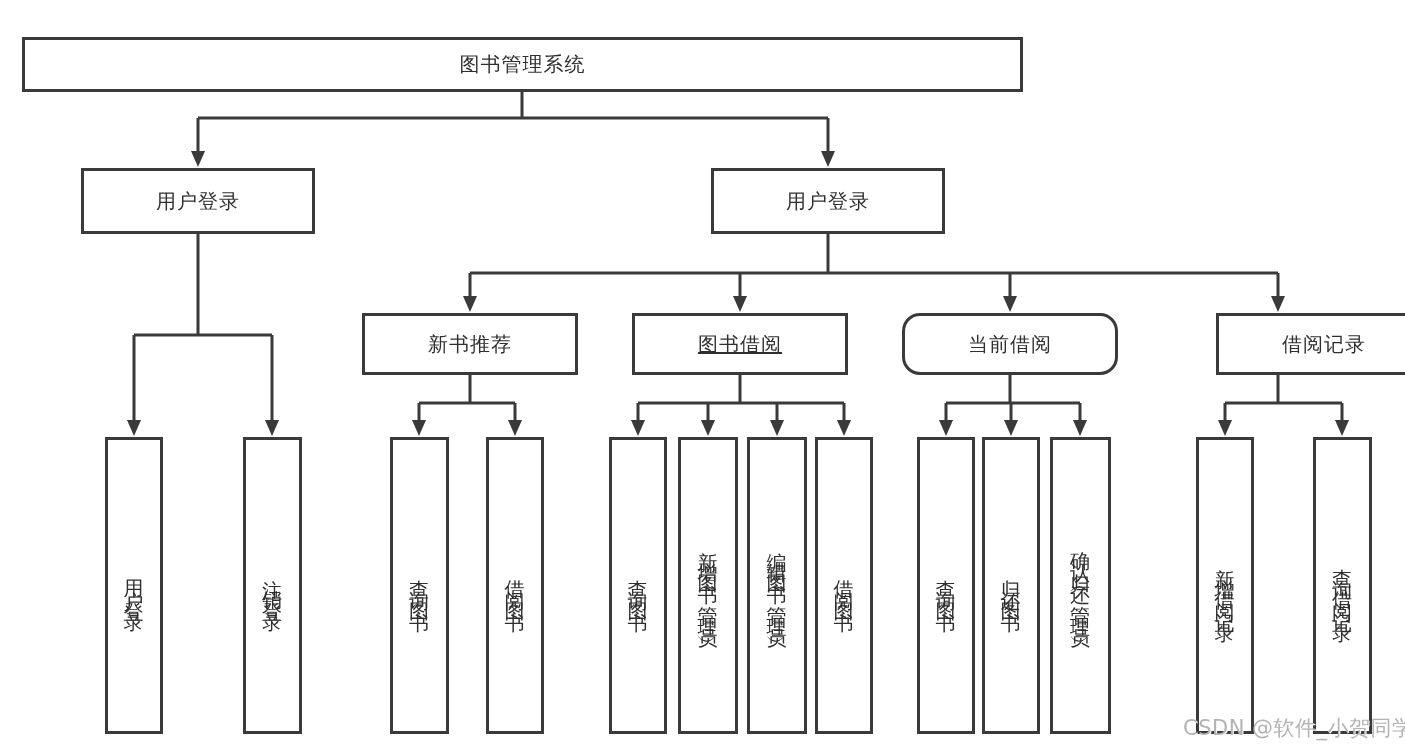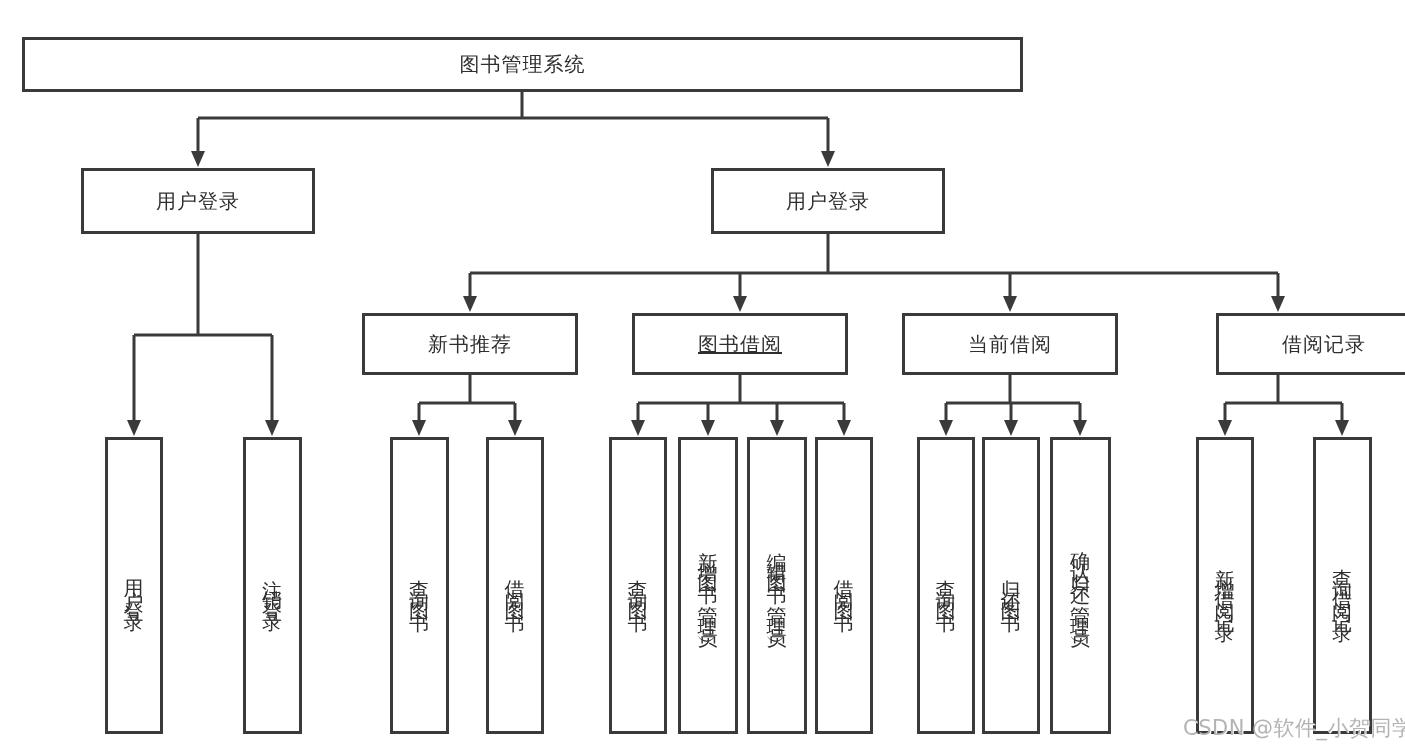--- a/index.html
+++ b/index.html
@@ -112,21 +112,21 @@
   <div class="box" style="left:711px; top:168px; width:234px; height:66px;">
     <span>用户登录</span>
   </div>
 
   <div class="box" style="left:362px; top:313px; width:216px; height:62px;">
     <span>新书推荐</span>
   </div>
   <div class="box" style="left:632px; top:313px; width:216px; height:62px;text-decoration:underline;">
     <span>图书借阅</span>
   </div>
-  <div class="box" style="left:902px; top:313px; width:216px; height:62px;">
+  <div class="box" style="left:902px; top:313px; width:216px; height:62px;border-radius:18px;">
     <span>当前借阅</span>
   </div>
   <div class="box" style="left:1172px; top:313px; width:216px; height:62px;margin-left:44px;">
     <span>借阅记录</span>
   </div>
 
   <div class="box leaf" style="left:105px; top:437px; width:58px; height:297px;">
     <span class="vtext">用户登录</span>
   </div>
   <div class="box leaf" style="left:243px; top:437px; width:59px; height:297px;">

